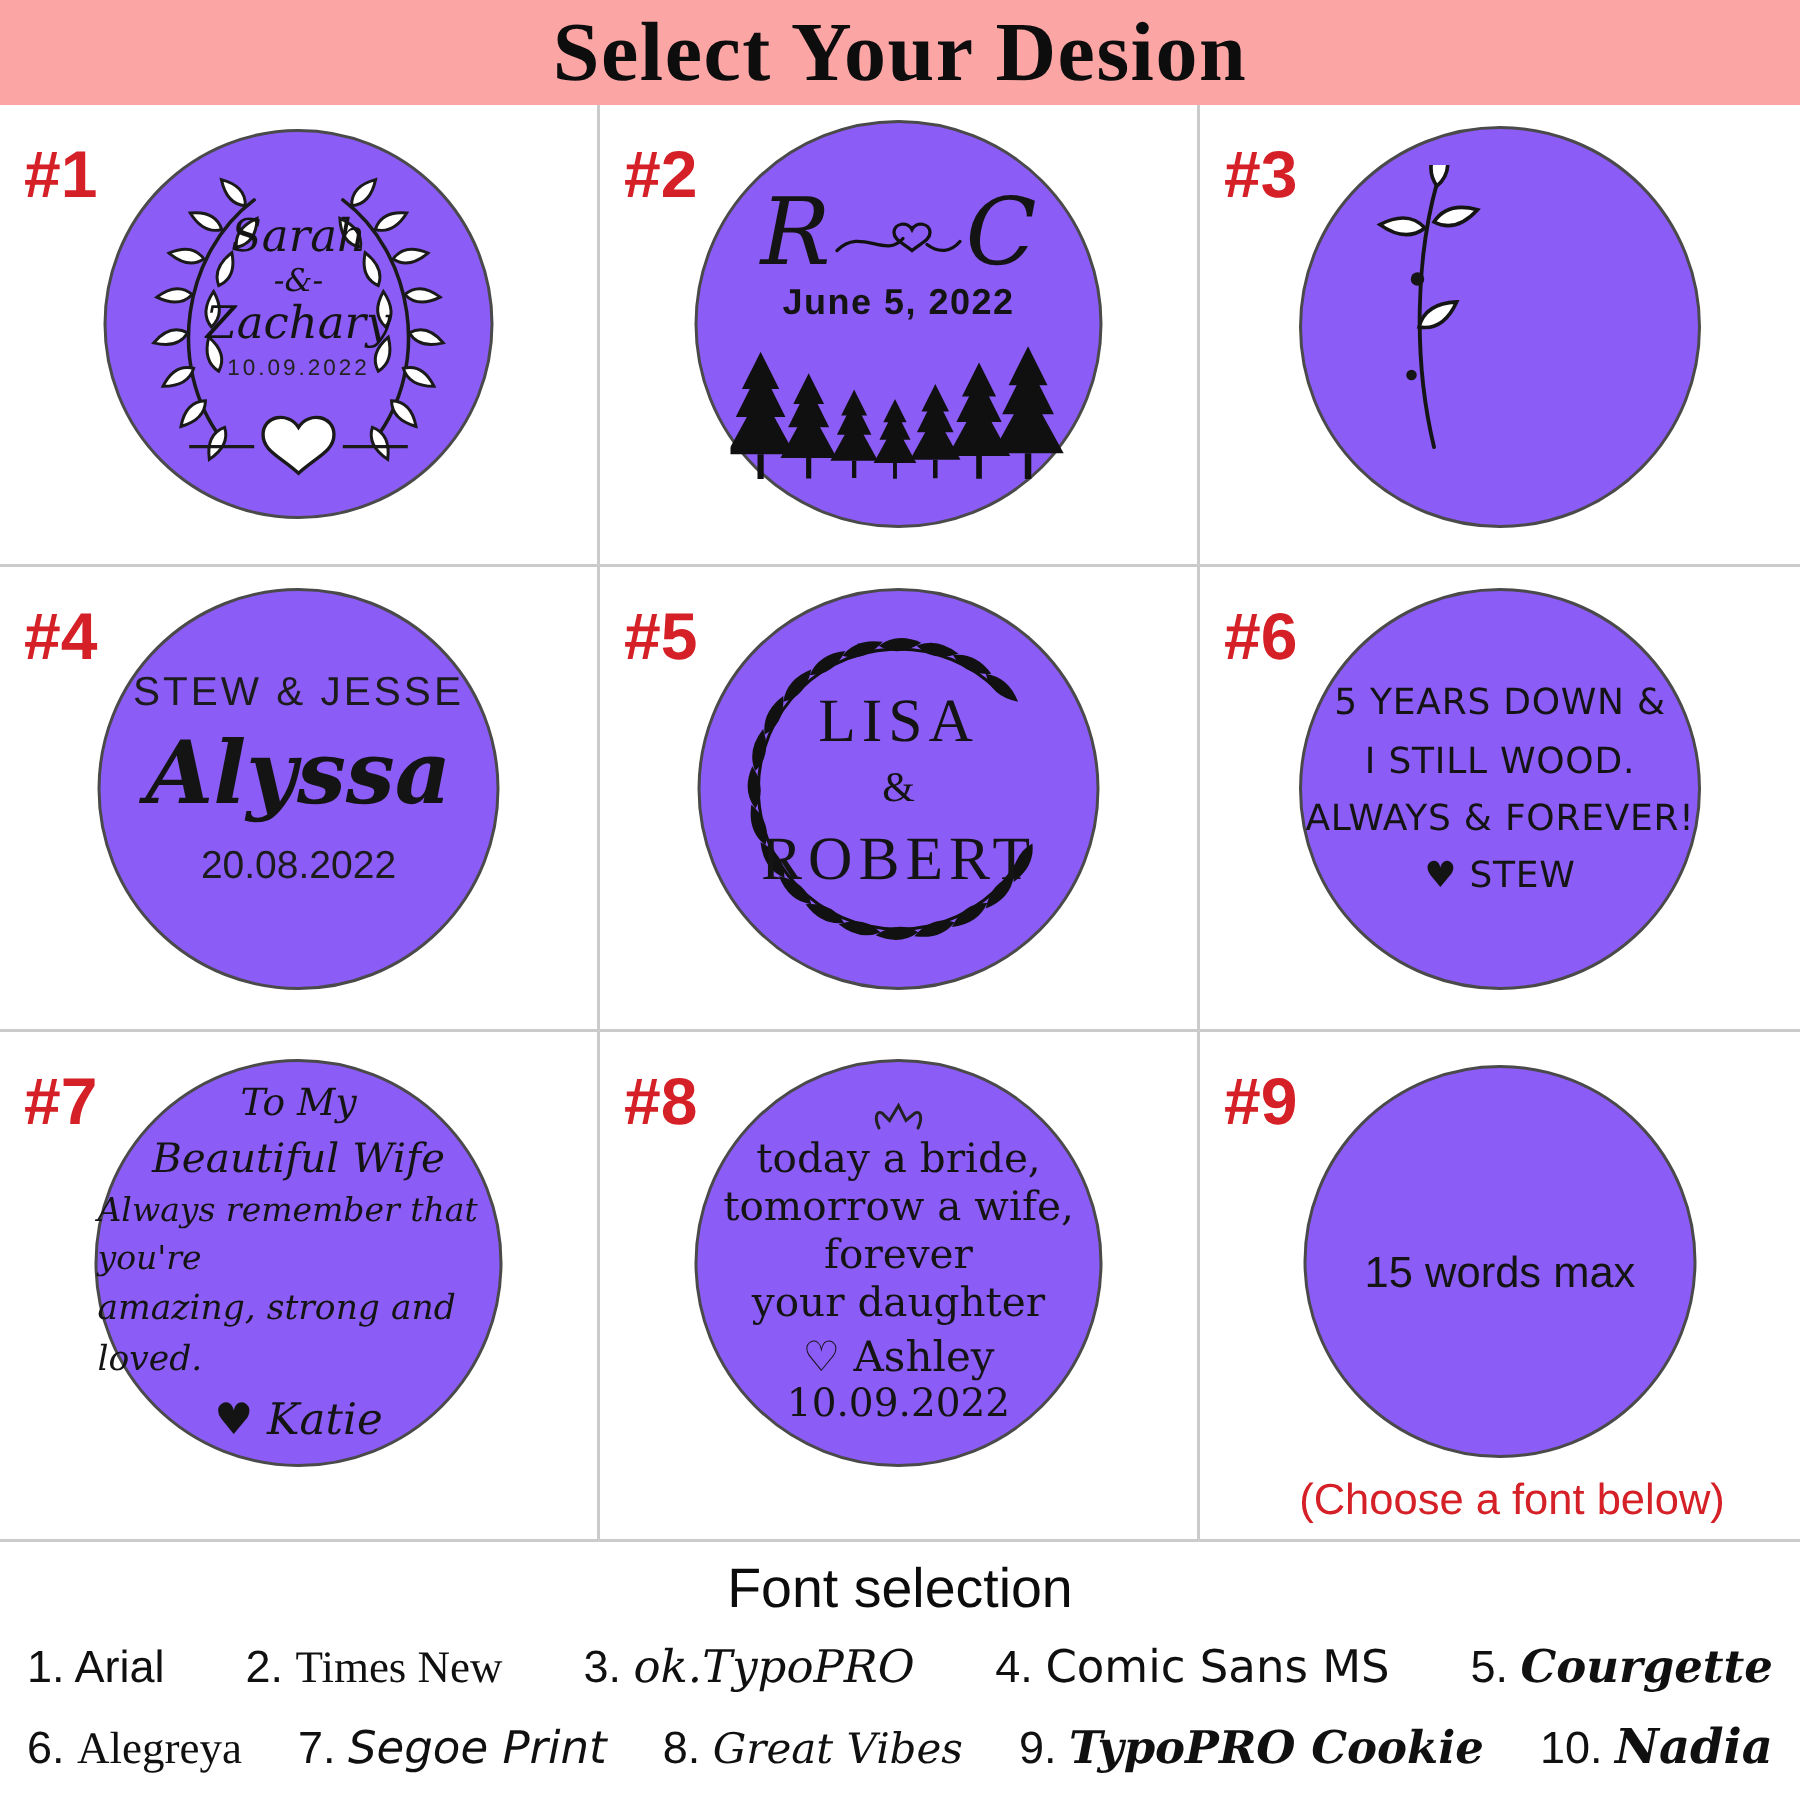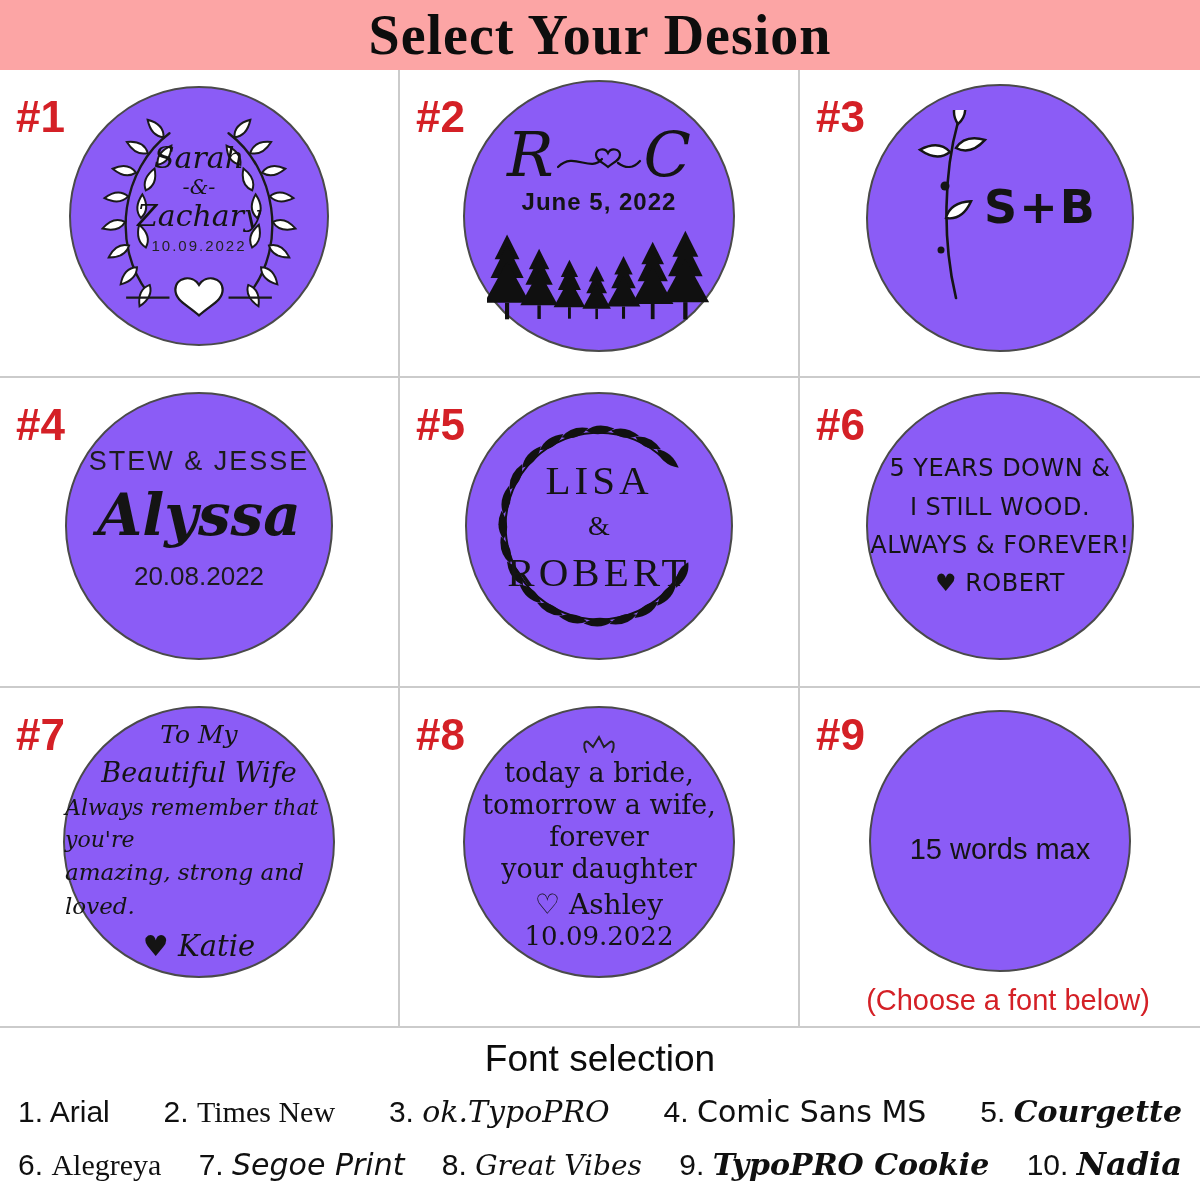--- a/index.html
+++ b/index.html
@@ -186,21 +186,20 @@
         <g fill="#fff" stroke="#151515" stroke-width="2.4">
           <path d="M58,12 C44,62 42,130 56,188" fill="none" stroke-width="2.6" stroke-linecap="round"></path>
           <use href="#lf3" transform="translate(58,14) rotate(-78)"></use>
           <use href="#lf3" transform="translate(56,38) rotate(-10)"></use>
           <use href="#lf3" transform="translate(50,42) rotate(190)"></use>
           <use href="#lf3" transform="translate(46,108) rotate(-28)"></use>
         </g>
         <circle cx="45" cy="76" r="4.5" fill="#151515"></circle>
         <circle cx="41" cy="140" r="3.5" fill="#151515"></circle>
       </svg>
-      <span class="d3mono">S+B</span>
     </div>
   </div>
 
   <div class="cell">
     <div class="num">#4</div>
     <div class="circle s-c">
       <div class="d4wrap">
         <div class="d4header">STEW &amp; JESSE</div>
         <div class="d4name">Alyssa</div>
         <div class="d4date">20.08.2022</div>
@@ -245,21 +244,21 @@
     </div>
   </div>
 
   <div class="cell">
     <div class="num">#6</div>
     <div class="circle s-c">
       <div class="d6wrap">
         <div>5 YEARS DOWN &amp;</div>
         <div>I STILL WOOD.</div>
         <div>ALWAYS &amp; FOREVER!</div>
-        <div>♥ ROBERT</div>
+        <div>♥ STEW</div>
       </div>
     </div>
   </div>
 
   <div class="cell">
     <div class="num">#7</div>
     <div class="circle s-d">
       <div class="d7wrap">
         <div class="d7l1">To My</div>
         <div class="d7l2">Beautiful Wife</div>

